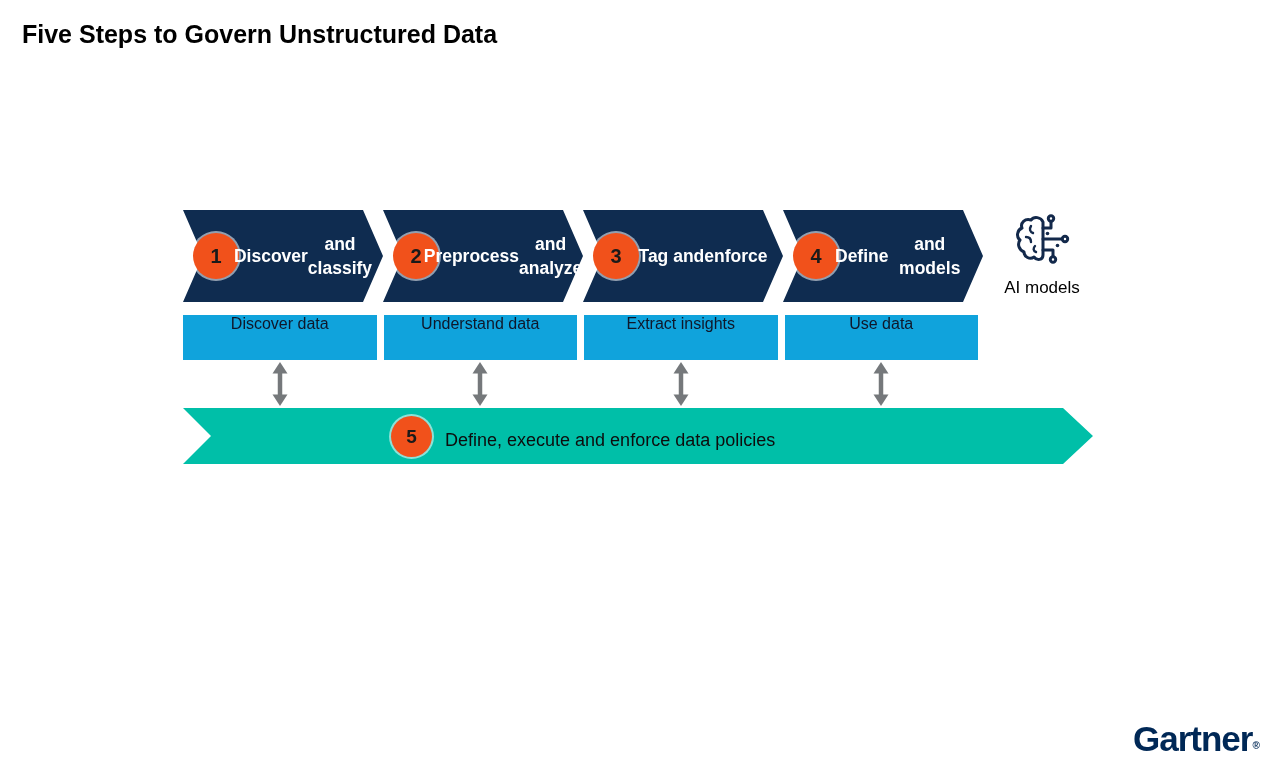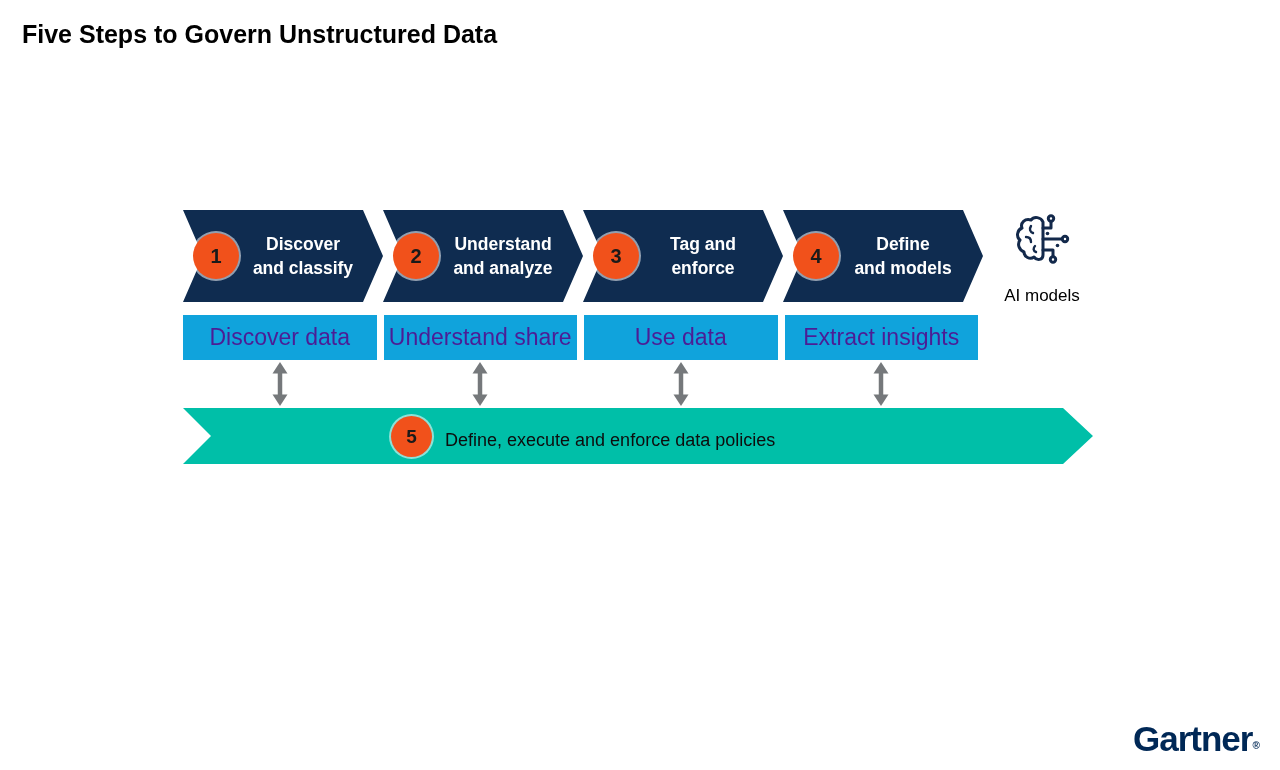--- a/index.html
+++ b/index.html
@@ -21,39 +21,39 @@
   .chev svg { position:absolute; left:0; top:0; display:block; }
   .badge {
     position:absolute; left:10px; top:23px; width:46px; height:46px;
     background:#f1511b; border-radius:50%;
     box-shadow:0 0 0 2px rgba(255,255,255,0.55);
     display:flex; align-items:center; justify-content:center;
     font-size:20px; font-weight:bold; color:#1a1a1a; z-index:2;
   }
   .chev-label {
     position:absolute; left:52px; top:0; width:136px; height:92px;
-    display:flex; flex-direction:column; align-items:center; justify-content:center;
+    display:flex; flex-direction:row; align-items:center; justify-content:center;
     text-align:center; color:#ffffff; font-weight:bold;
     font-size:17.5px; line-height:24px; z-index:2;
   }
 
   
   .ai-block { position:absolute; left:986px; top:213px; width:112px; text-align:center; }
   .ai-block svg { display:block; margin:0 auto; }
-  .ai-label { margin-top:19px; font-size:17px; color:#000000; }
+  .ai-label { margin-top:11px; font-size:17px; color:#000000; }
 
   
   .acts {
     position:absolute; left:183px; top:315px; width:795px; height:45px;
     display:flex; gap:7px;
   }
   .act {
     flex:1; background:#10a3dc;
-    display:flex; align-items:center; justify-content:center;
-    font-size:23px; color:#4c1d95;
+    display:flex; justify-content:center;
+    font-size:16px; color:#0f172a;
   }
 
   
   .arrow { position:absolute; top:362px; }
 
   
   .banner-svg { position:absolute; left:183px; top:408px; }
   .badge-sm {
     position:absolute; left:391px; top:416px; width:41px; height:41px;
     background:#f1511b; border-radius:50%;
@@ -102,21 +102,21 @@
   </div>
 
   <div class="chev" style="left:383px">
     <svg width="200" height="92" viewBox="0 0 200 92">
       <polygon points="0,0 180,0 200,46 180,92 0,92 20,46" fill="#0f2c50"></polygon>
     </svg>
     <div class="badge">
         <span>2</span>
       </div>
     <div class="chev-label">
-      <span>Understand</span>
+      <span>Preprocess</span>
       <span>and analyze</span>
     </div>
   </div>
 
   <div class="chev" style="left:583px">
     <svg width="200" height="92" viewBox="0 0 200 92">
       <polygon points="0,0 180,0 200,46 180,92 0,92 20,46" fill="#0f2c50"></polygon>
     </svg>
     <div class="badge">
         <span>3</span>
@@ -158,27 +158,27 @@
       <circle cx="44.5" cy="32.5" r="1.8" fill="#13294b"></circle>
     </svg>
     <div class="ai-label">AI models</div>
   </div>
 
   <div class="acts">
     <div class="act">
         <span>Discover data</span>
       </div>
     <div class="act">
-        <span>Understand share</span>
+        <span>Understand data</span>
+      </div>
+    <div class="act">
+        <span>Extract insights</span>
       </div>
     <div class="act">
         <span>Use data</span>
-      </div>
-    <div class="act">
-        <span>Extract insights</span>
       </div>
   </div>
 
   <svg class="arrow" style="left:269px" width="22" height="44" viewBox="0 0 22 44">
     <line x1="11" y1="9" x2="11" y2="35" stroke="#75787b" stroke-width="4.5"></line>
     <polygon points="11,0 18.5,11.5 3.5,11.5" fill="#75787b"></polygon>
     <polygon points="11,44 18.5,32.5 3.5,32.5" fill="#75787b"></polygon>
   </svg>
   <svg class="arrow" style="left:469px" width="22" height="44" viewBox="0 0 22 44">
     <line x1="11" y1="9" x2="11" y2="35" stroke="#75787b" stroke-width="4.5"></line>

